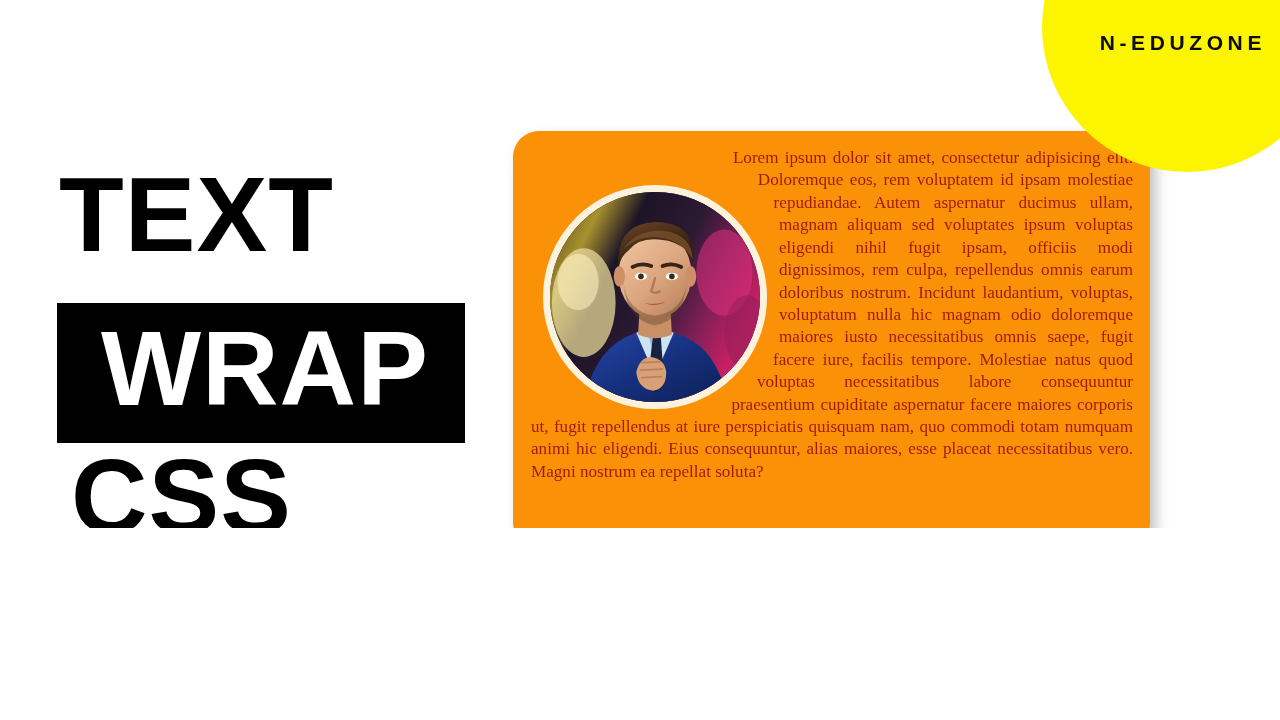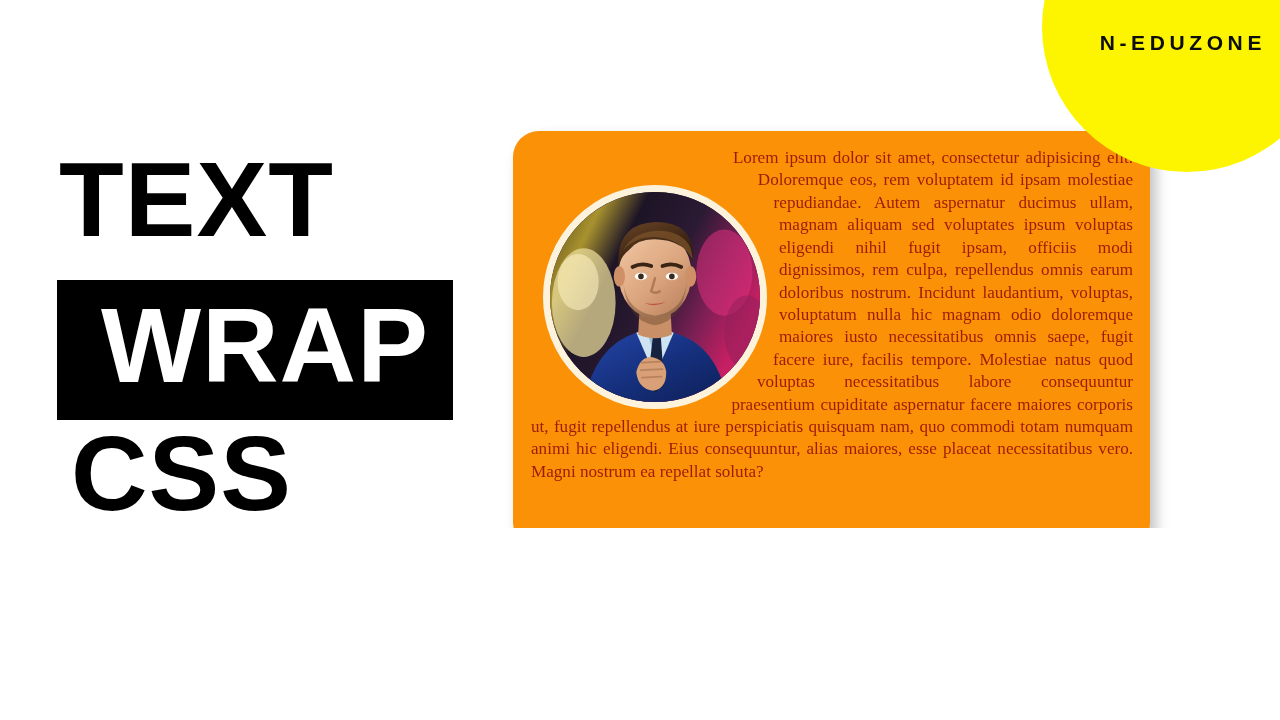--- a/index.html
+++ b/index.html
@@ -41,41 +41,41 @@
     font-size: 21px;
     letter-spacing: 4.6px;
     color: #0d0d0d;
     white-space: nowrap;
   }
 
   
   .title-stack {
     position: absolute;
     left: 57px;
-    top: 136px;
+    top: 151px;
     width: 430px;
     z-index: 2;
   }
   .title-line {
     font-family: "Liberation Sans", sans-serif;
     font-weight: 700;
     font-size: 106px;
     line-height: 1.0;
     letter-spacing: 1px;
     color: #000000;
     display: block;
     white-space: nowrap;
   }
   .title-line.plain-one { padding-left: 2px; padding-top: 10px; }
   .title-line.plain-two { padding-left: 14px; }
   .title-line.boxed {
-    margin-top: 28px;
+    margin-top: 36px;
     background: #000000;
     color: #ffffff;
-    padding: 12px 24px 22px 44px;
+    padding: 12px 36px 22px 44px;
     display: inline-block;
   }
 
   
   .card {
     position: absolute;
     left: 513px;
     top: 131px;
     width: 637px;
     height: 417px;

